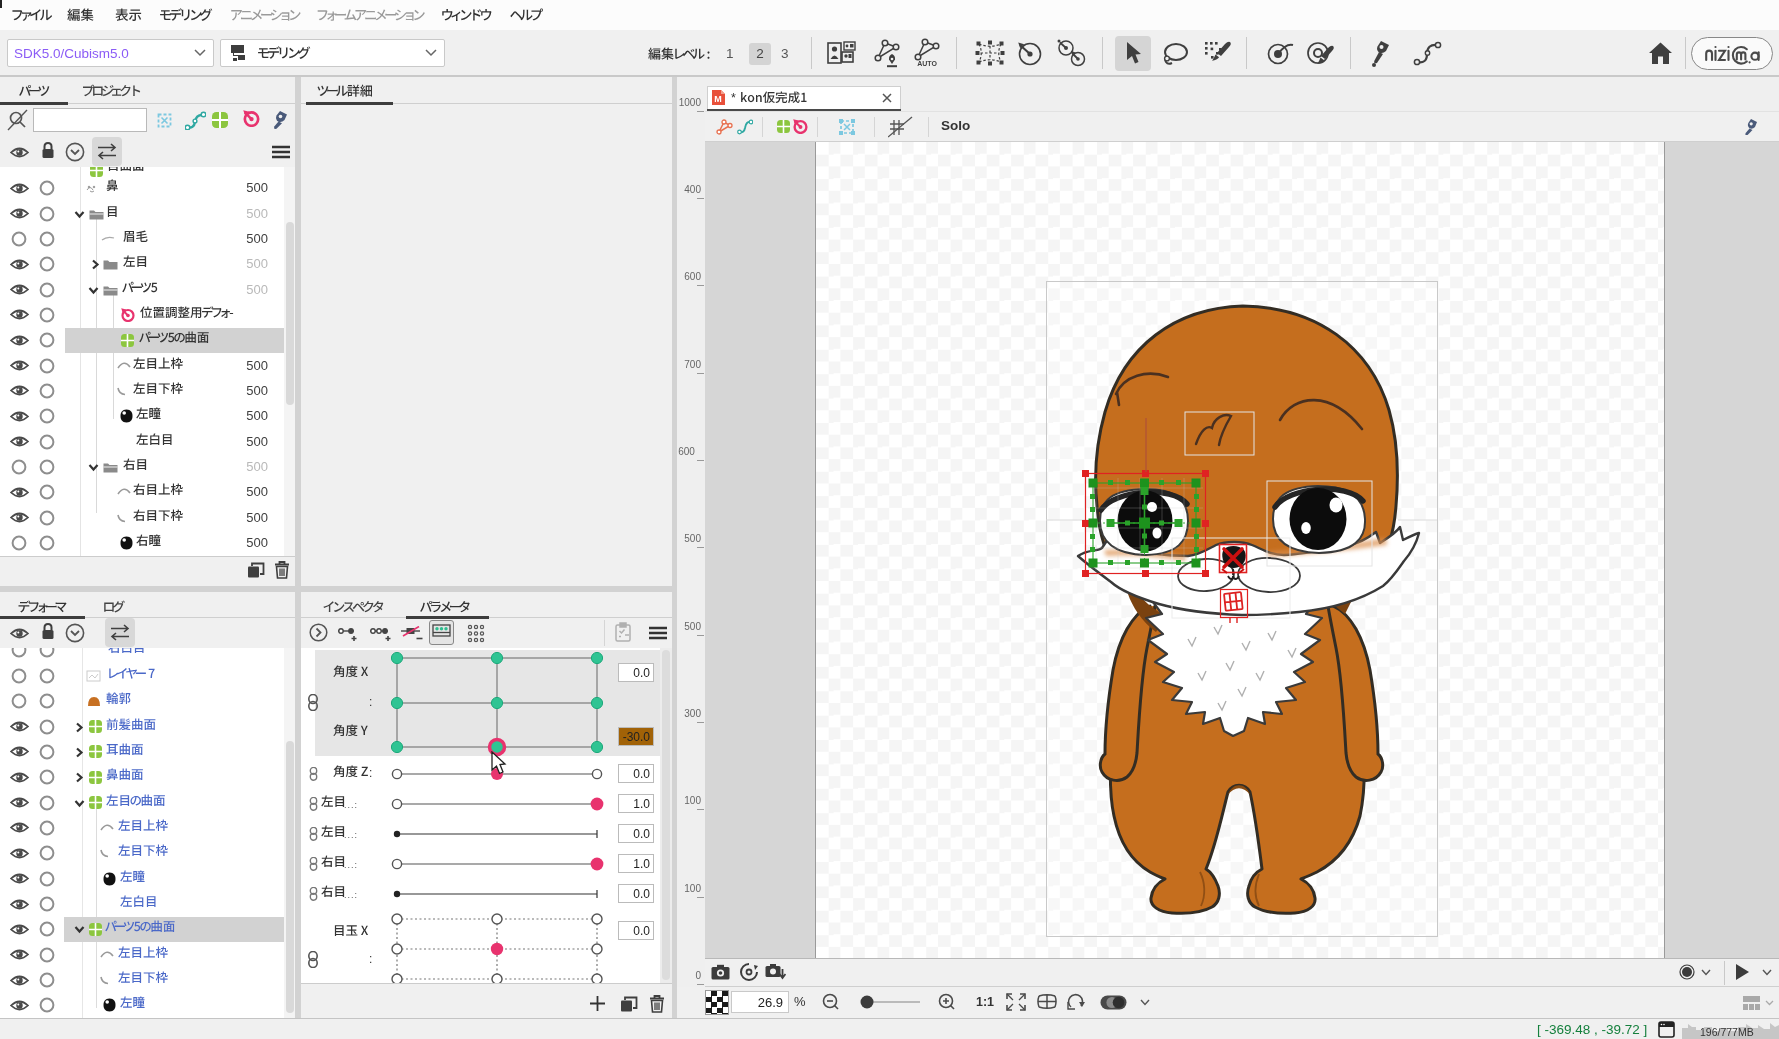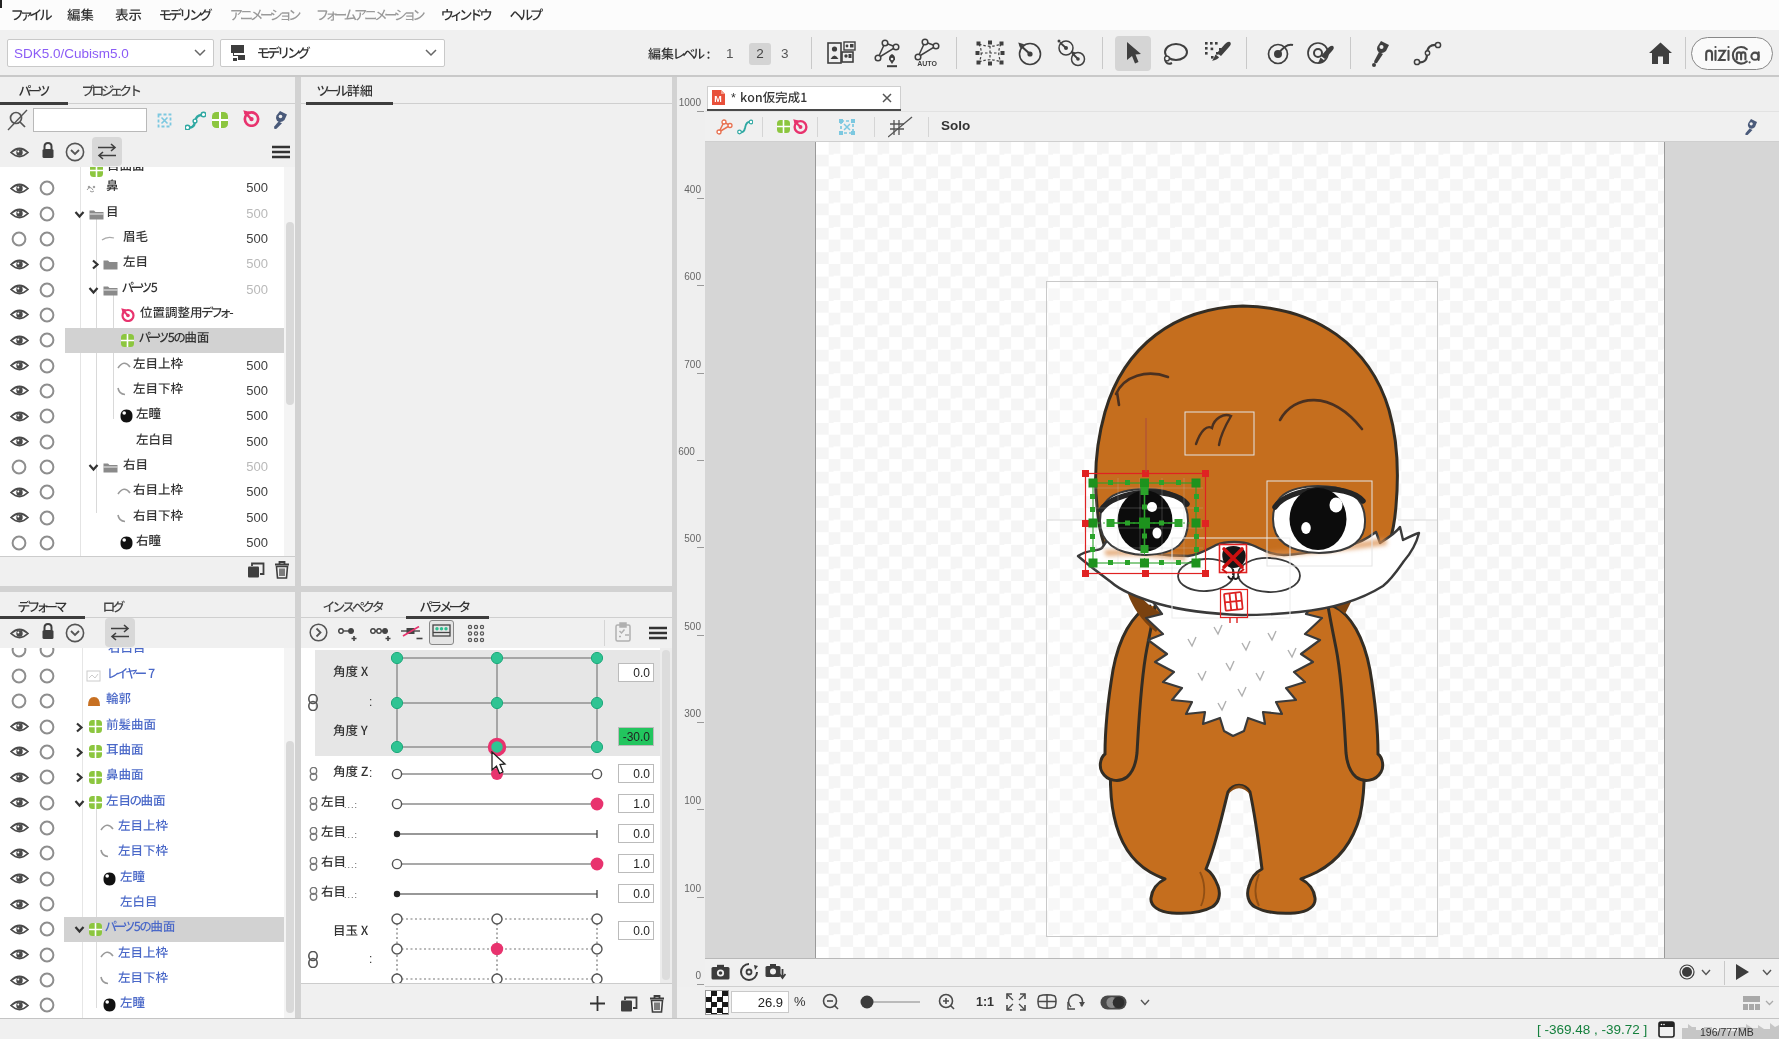--- a/index.html
+++ b/index.html
@@ -890,21 +890,21 @@
       </g>
     </svg>
     <svg class="" style="position:absolute;left:32px;top:17px;overflow:visible" width="36" height="14" viewBox="0 -11.0 36 14.0">
       <use href="#t39" fill="#333"></use>
     </svg>
     <div class="abs" style="left:68px;top:47px;font-size:12px;color:#333">:</div>
     <svg class="" style="position:absolute;left:32px;top:76px;overflow:visible" width="36" height="14" viewBox="0 -11.0 36 14.0">
       <use href="#t40" fill="#333"></use>
     </svg>
     <div class="abs" style="left:317px;top:15px;width:36px;height:19px;background:#fff;border:1px solid #bbb;font-size:12px;color:#222;text-align:right;line-height:18px;padding-right:3px">0.0</div>
-    <div class="abs" style="left:317px;top:79px;width:36px;height:19px;background:#22c55e;border:1px solid #bbb;font-size:12px;color:#222;text-align:right;line-height:18px;padding-right:3px">-30.0</div>
+    <div class="abs" style="left:317px;top:79px;width:36px;height:19px;background:#a16207;border:1px solid #bbb;font-size:12px;color:#222;text-align:right;line-height:18px;padding-right:3px">-30.0</div>
     <svg class="ic" style="left:190px;top:103px;z-index:50" width="17" height="24">
 <path d="M1,1 L1,19 L5.5,15 L8.5,22.5 L12,21 L9,13.5 L14,13 Z" fill="#fff" stroke="#222" stroke-width="1.3"></path>
     </svg>
     <svg class="ic" style="left:8px;top:119px" width="9" height="14">
       <g fill="none" stroke="#777" stroke-width="1.4">
         <ellipse cx="4.5" cy="3.8" rx="3.2" ry="3.4"></ellipse>
         <ellipse cx="4.5" cy="9.8" rx="3.2" ry="3.4"></ellipse>
       </g>
     </svg>
     <svg class="" style="position:absolute;left:32px;top:117px;overflow:visible" width="36" height="14" viewBox="0 -11.0 36 14.0">

